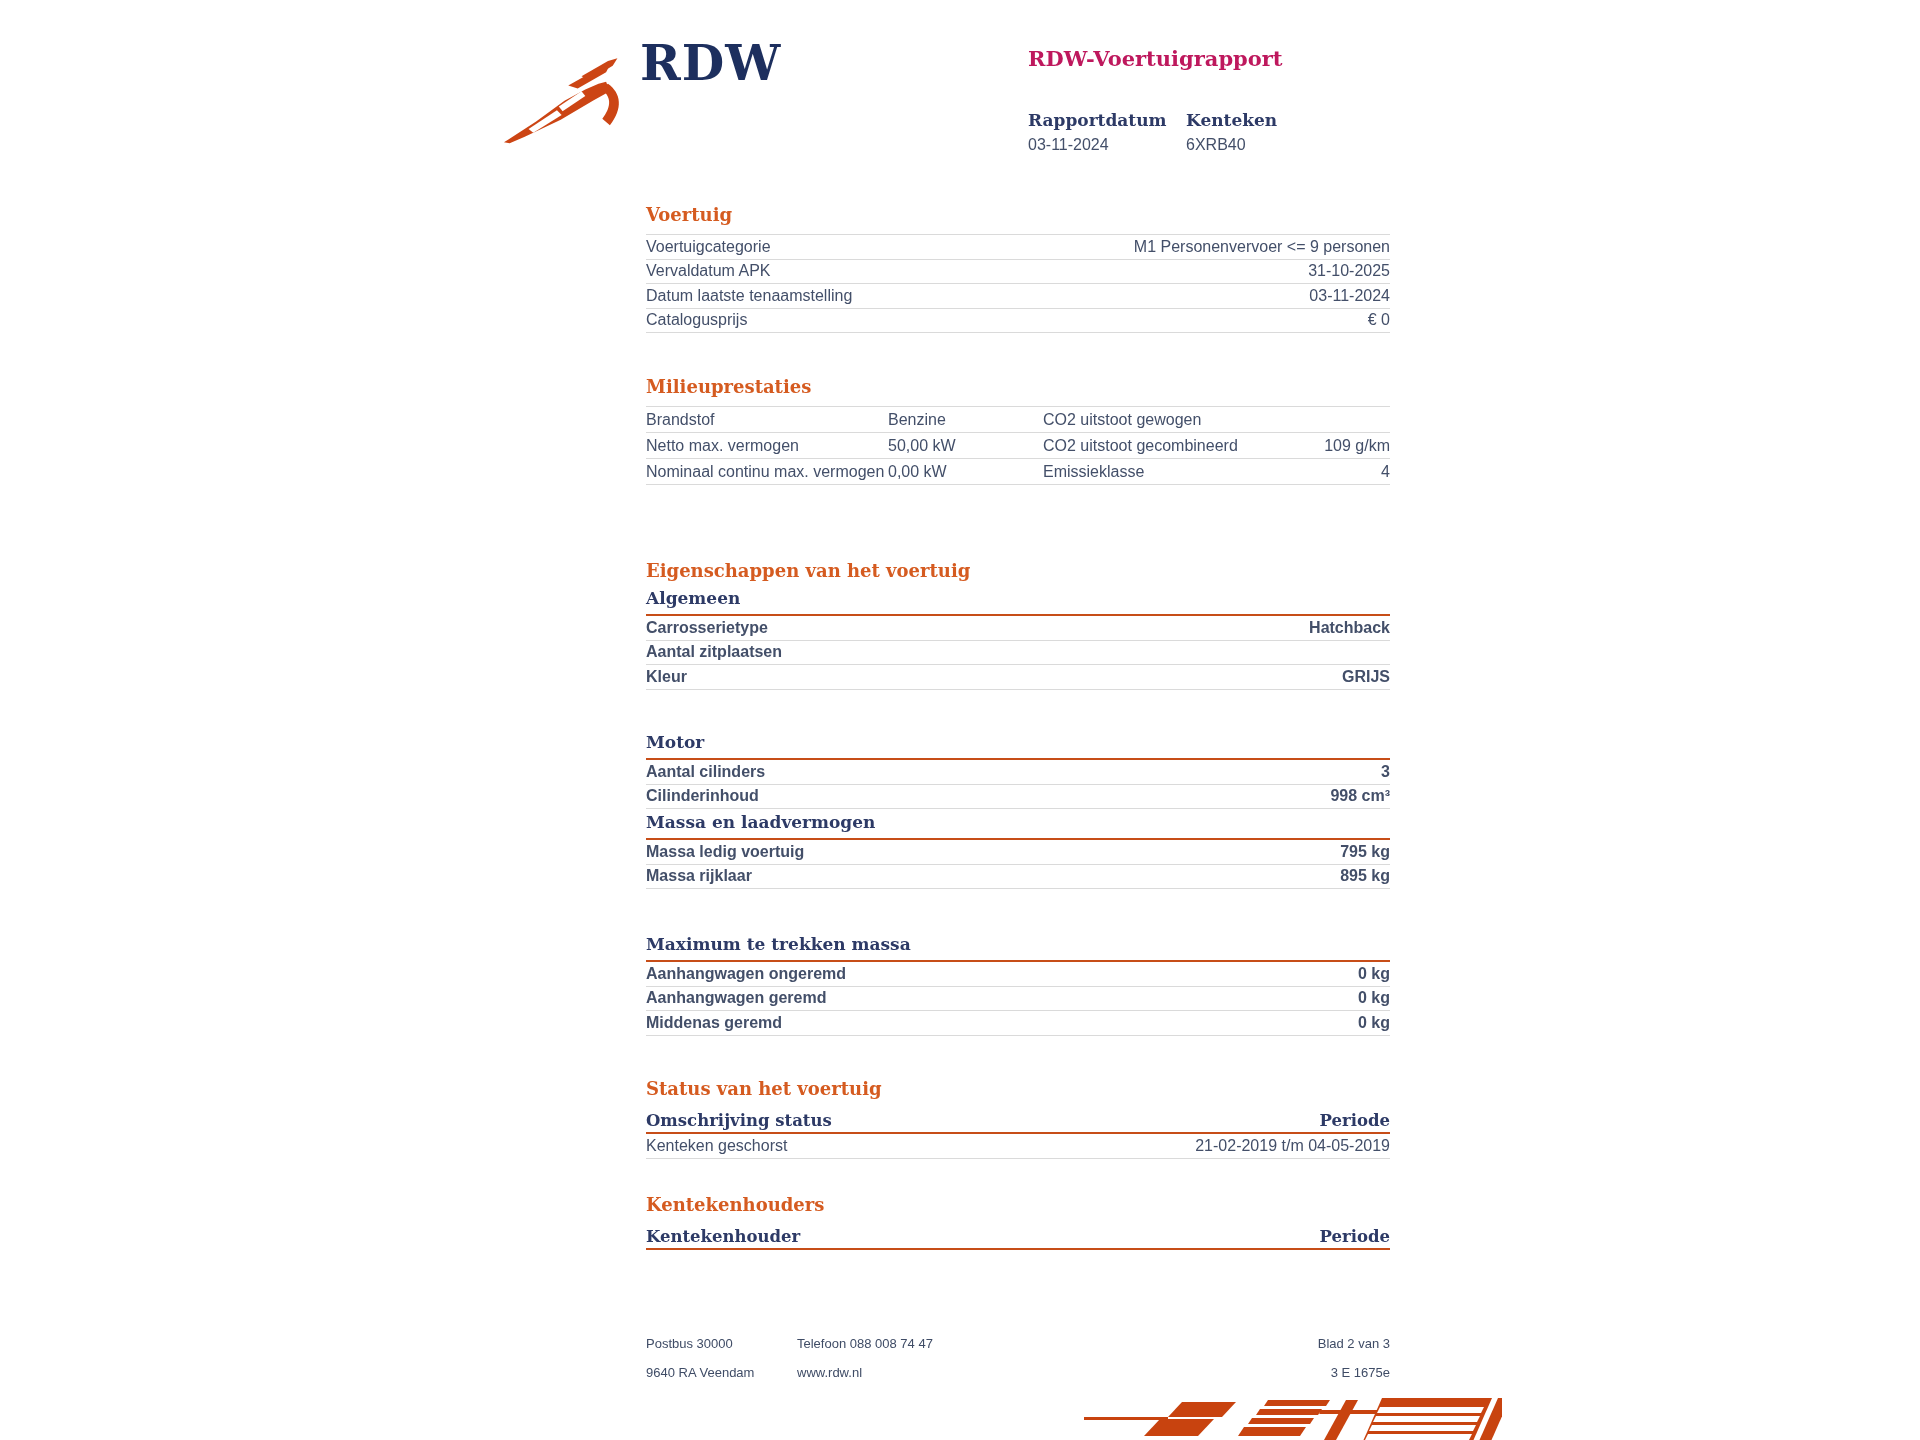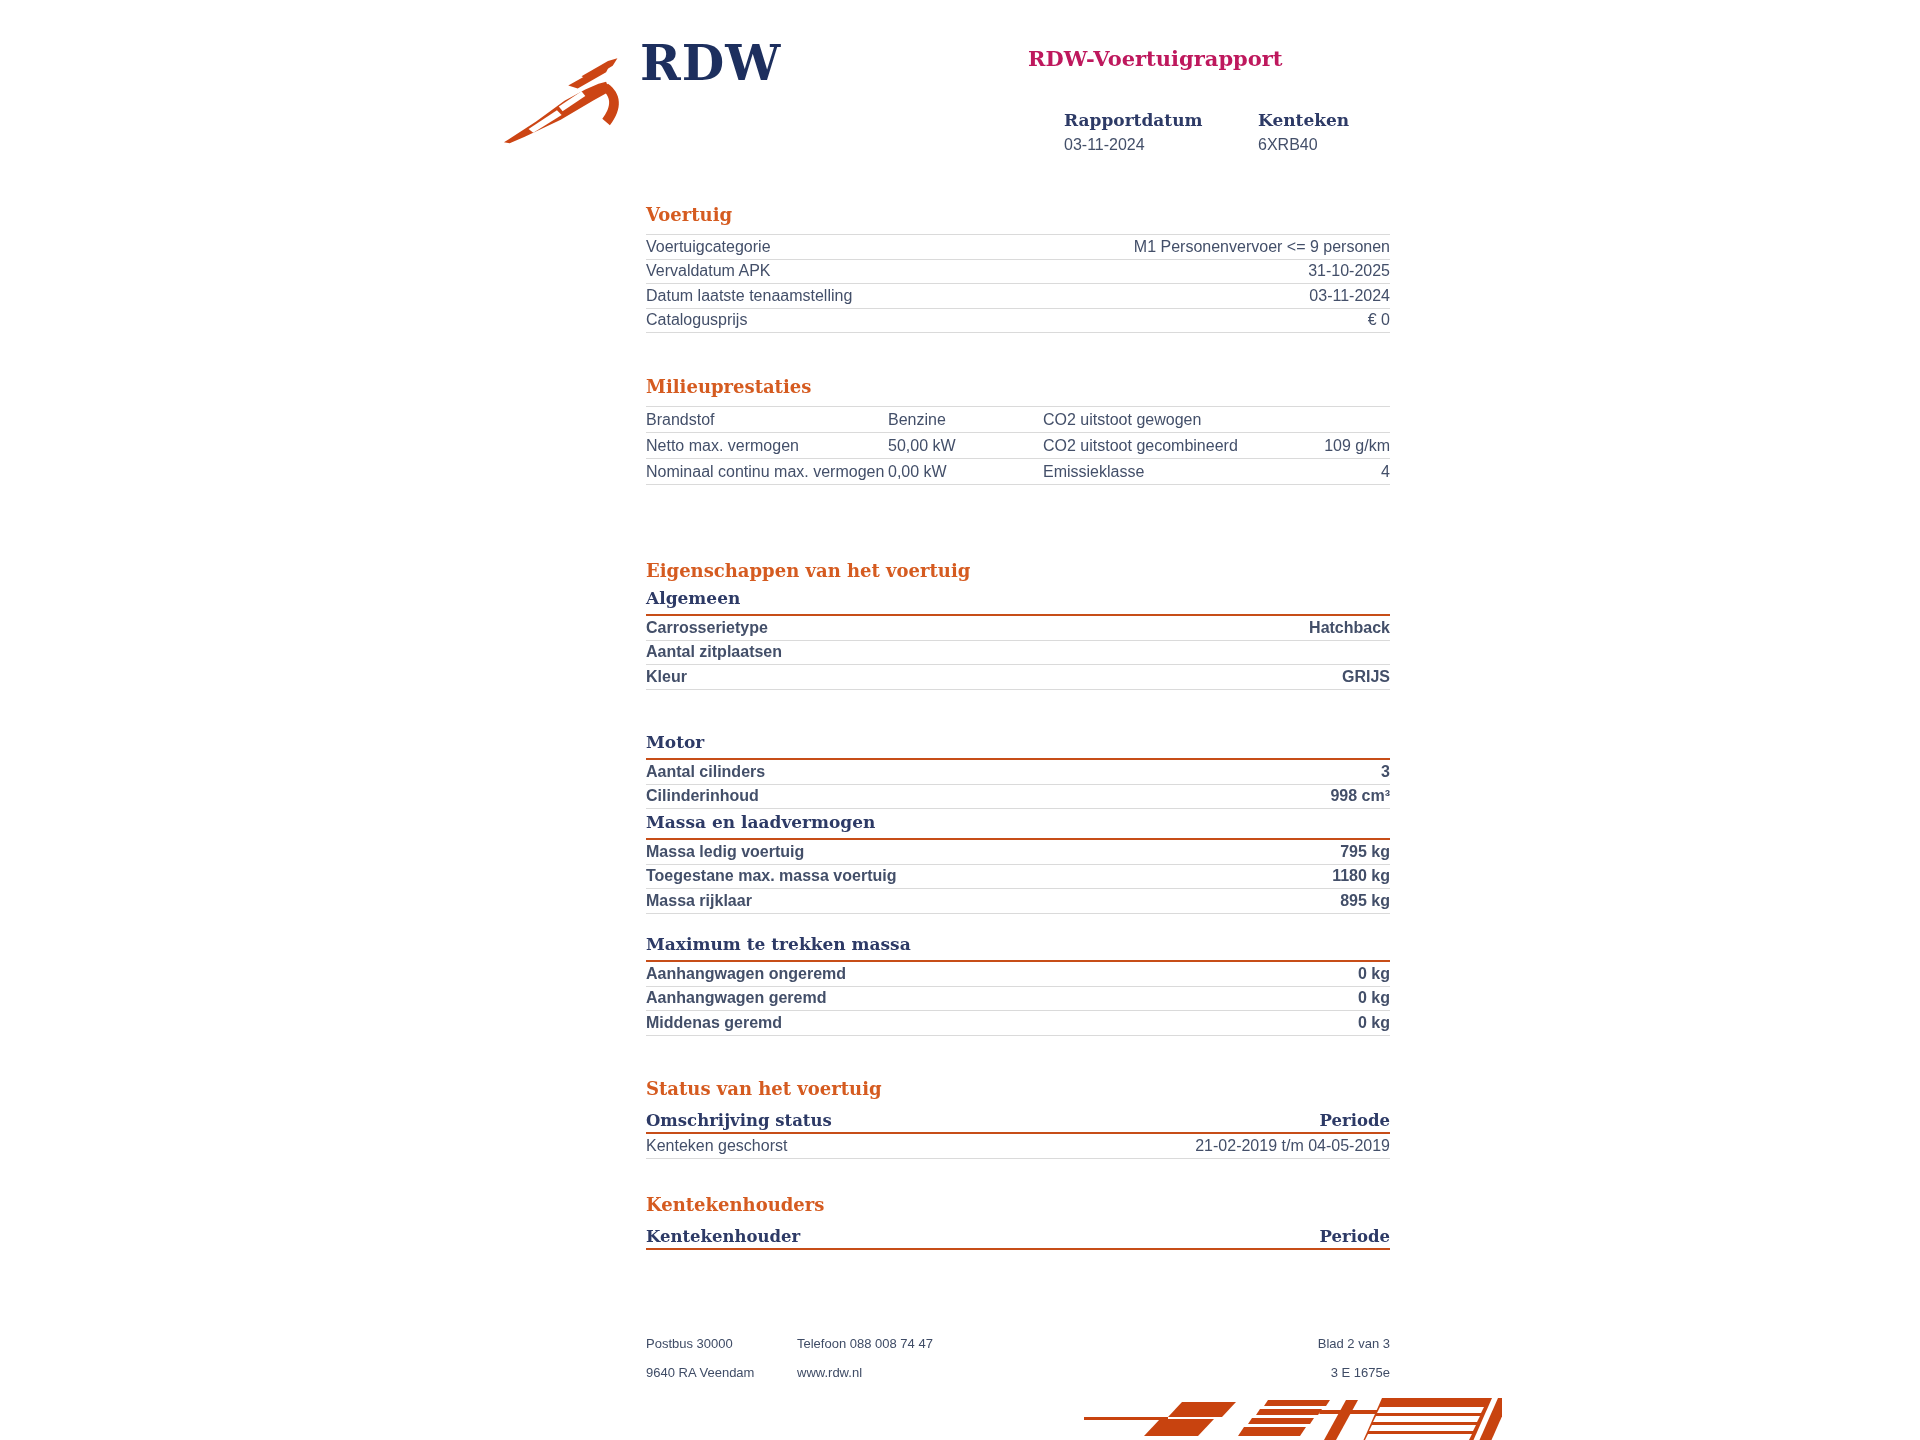--- a/index.html
+++ b/index.html
@@ -7,21 +7,21 @@
   body { font-family:"Liberation Sans", sans-serif; position:relative; overflow:hidden; }
 
   .serif { font-family:"DejaVu Serif","Liberation Serif",serif; font-weight:bold; }
 
   
   .logo-feather { position:absolute; left:498px; top:44px; width:150px; height:104px; }
   .logo-text { position:absolute; left:640px; top:34px; font-family:"DejaVu Serif","Liberation Serif",serif;
                font-weight:600; font-size:49px; color:#1d2f5e; letter-spacing:1px; }
   .doc-title { position:absolute; left:1028px; top:46px; font-size:21px; color:#be185d; }
   .meta { position:absolute; left:1028px; top:110px; display:flex; }
-  .meta-col { display:flex; flex-direction:column;margin-left:36px; }
+  .meta-col { display:flex; flex-direction:column; }
   .meta-col.c1 { width:158px; }
   .meta-label { font-size:17px; color:#2d3a66; }
   .meta-value { font-size:16px; color:#434f69; margin-top:6px; }
 
   
   .sec { position:absolute; left:646px; width:744px; }
   .sec-title { font-size:18px; color:#d55b20; margin-bottom:9px; }
   .sub-title { font-size:17px; color:#2d3a66; margin-bottom:6px; }
 
   .tbl { border-top:1px solid #dadada; }
@@ -168,24 +168,20 @@
     </div>
   </div>
 </div>
 
 <div class="sec" style="top:812px">
   <div class="sub-title serif">Massa en laadvermogen</div>
   <div class="tbl orange-top">
     <div class="row">
       <span class="lbl">Massa ledig voertuig</span>
       <span class="val">795 kg</span>
-    </div>
-    <div class="row">
-      <span class="lbl">Toegestane max. massa voertuig</span>
-      <span class="val">1180 kg</span>
     </div>
     <div class="row">
       <span class="lbl">Massa rijklaar</span>
       <span class="val">895 kg</span>
     </div>
   </div>
 </div>
 
 <div class="sec" style="top:934px">
   <div class="sub-title serif">Maximum te trekken massa</div>

